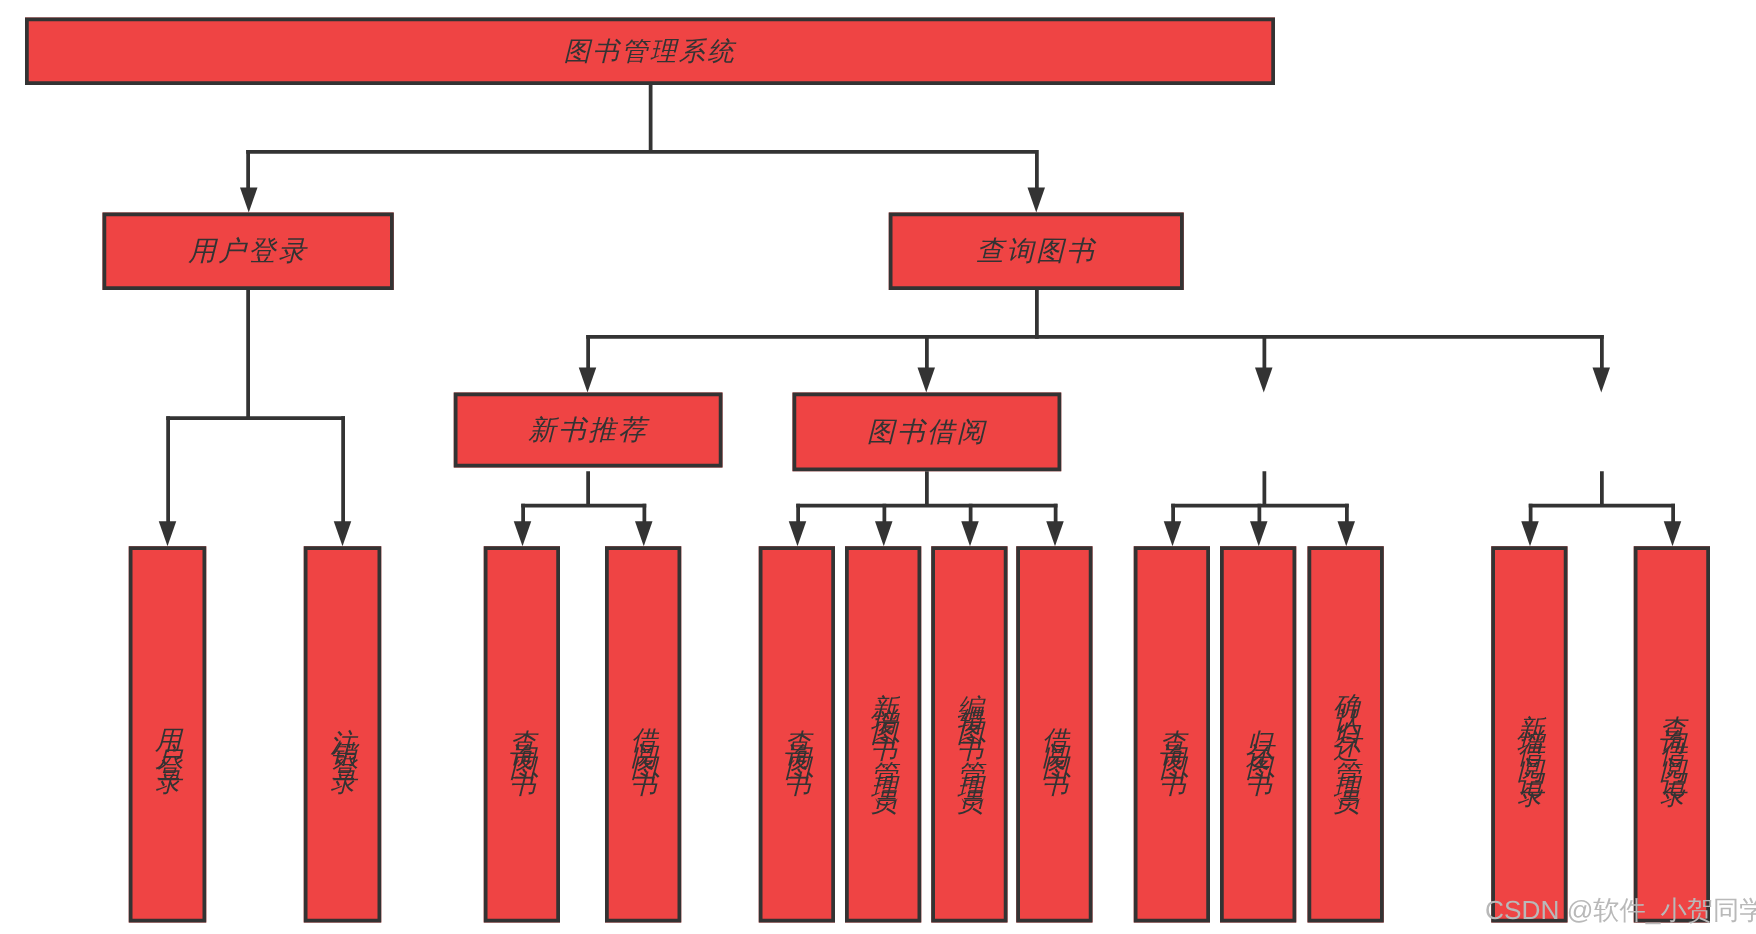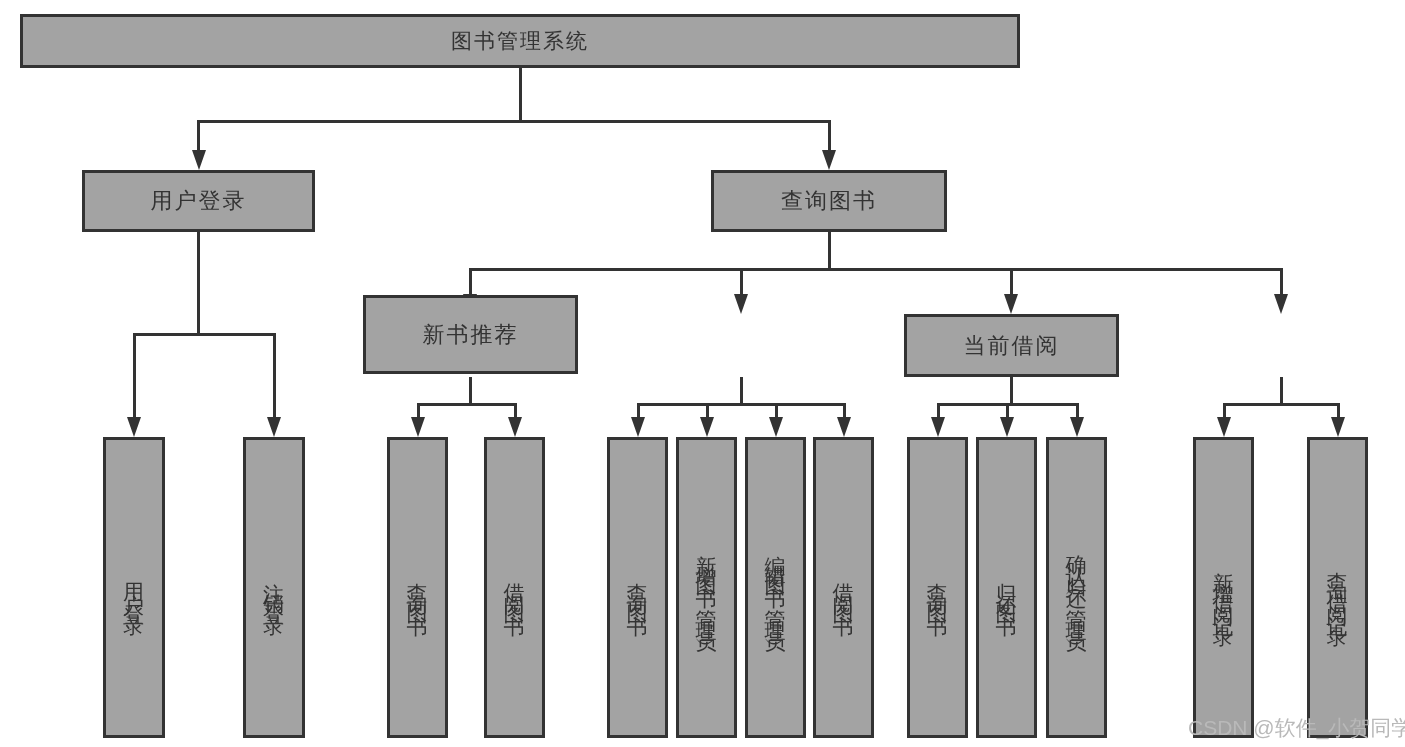--- a/index.html
+++ b/index.html
@@ -13,25 +13,26 @@
     position:relative;
     width:1405px;
     height:747px;
     background:#ffffff;
     overflow:hidden;
   }
   .box{
     position:absolute;
     box-sizing:border-box;
     border:3px solid var(--line);
-    background:#a3a3a3;
+    background:#ef4444;
     display:flex;
     align-items:center;
     justify-content:center;
     color:var(--text);
+    font-style:italic;
   }
   .hbox{
     font-size:22px;
     letter-spacing:2px;
     white-space:nowrap;
   }
   .hbox.big{font-size:21px;letter-spacing:2px;}
   .vbox{
     writing-mode:vertical-rl;
     text-orientation:mixed;
@@ -84,22 +85,22 @@
   <div class="hl" style="left:469px;top:268px;width:814px"></div>
   <div class="vl" style="left:469px;top:268px;height:31px"></div>
   <div class="arr" style="left:463px;top:294px"></div>
   <div class="vl" style="left:740px;top:268px;height:31px"></div>
   <div class="arr" style="left:734px;top:294px"></div>
   <div class="vl" style="left:1010px;top:268px;height:31px"></div>
   <div class="arr" style="left:1004px;top:294px"></div>
   <div class="vl" style="left:1280px;top:268px;height:31px"></div>
   <div class="arr" style="left:1274px;top:294px"></div>
 
-  <div class="box hbox" style="left:363px;top:295px;width:215px;height:79px">新书推荐</div>
-  <div class="box hbox" style="left:904px;top:314px;width:215px;height:63px">当前借阅</div>
+  <div class="box hbox" style="left:363px;top:314px;width:215px;height:60px">新书推荐</div>
+  <div class="box hbox" style="left:634px;top:314px;width:215px;height:63px">图书借阅</div>
 
   <div class="vl" style="left:469px;top:377px;height:27px"></div>
   <div class="hl" style="left:417px;top:403px;width:100px"></div>
   <div class="vl" style="left:417px;top:403px;height:17px"></div>
   <div class="arr" style="left:411px;top:417px"></div>
   <div class="vl" style="left:514px;top:403px;height:17px"></div>
   <div class="arr" style="left:508px;top:417px"></div>
 
   <div class="vl" style="left:740px;top:377px;height:27px"></div>
   <div class="hl" style="left:637px;top:403px;width:209px"></div>

